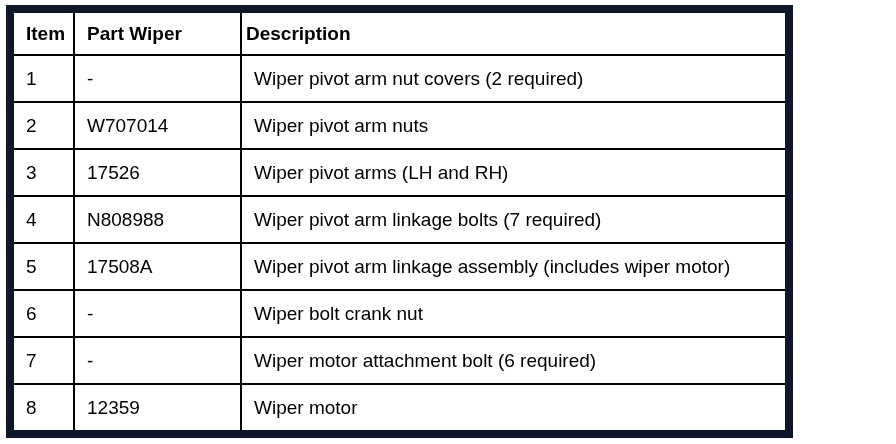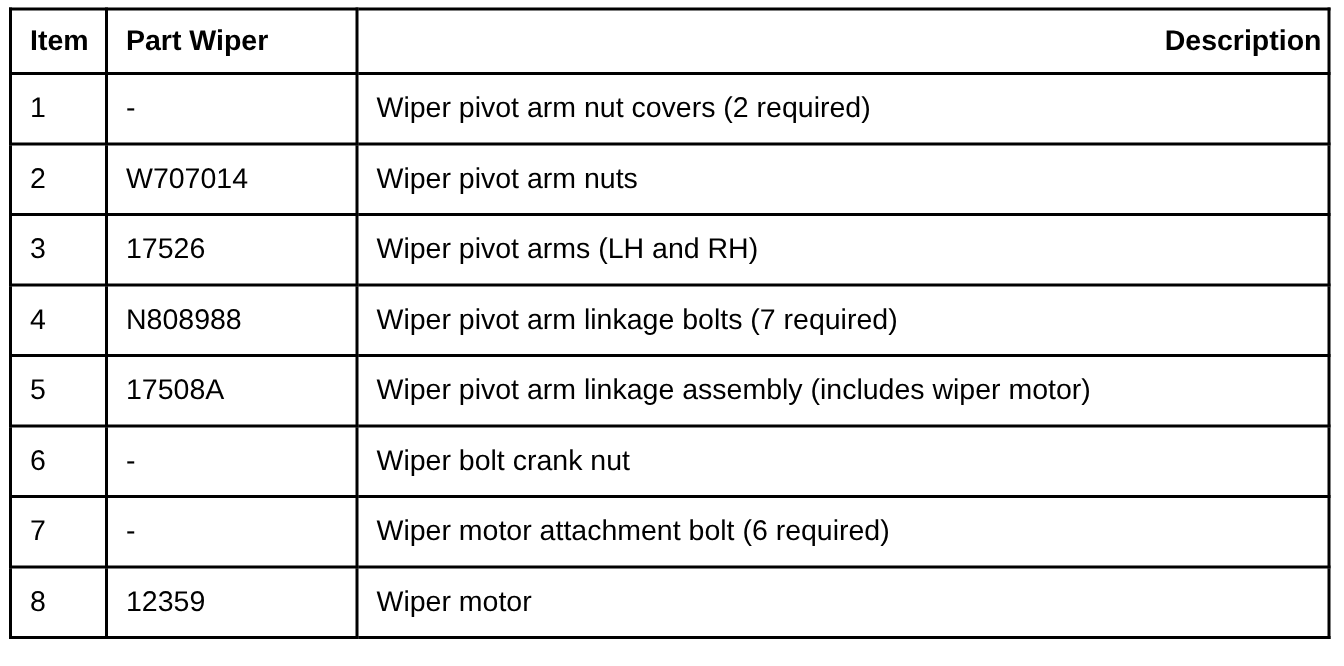--- a/index.html
+++ b/index.html
@@ -13,41 +13,41 @@
     font-family: "Liberation Sans", sans-serif;
     color: #000000;
     overflow: hidden;
   }
   .page {
     padding: 5px 0 0 6px;
   }
   table.parts {
     border-collapse: collapse;
     table-layout: fixed;
-    width: 881px;
-    border: 2px solid #0f172a;
+    width: 787px;
+    border: 8px solid #0f172a;
   }
   table.parts th,
   table.parts td {
     border: 2px solid #000000;
     font-size: 19px;
     line-height: 1.15;
     padding: 0 4px 0 12px;
     text-align: left;
     vertical-align: middle;
     white-space: nowrap;
     overflow: hidden;
     background: #ffffff;
   }
   table.parts th {
     font-weight: bold;
     height: 41px;
   }
   table.parts th.desc-header {
-    text-align: right;
+    text-align: left;
     padding-left: 4px;
   }
   table.parts td {
     font-weight: normal;
     height: 45px;
   }
   col.c-item { width: 64px; }
   col.c-part { width: 167px; }
   col.c-desc { width: auto; }
 </style>

